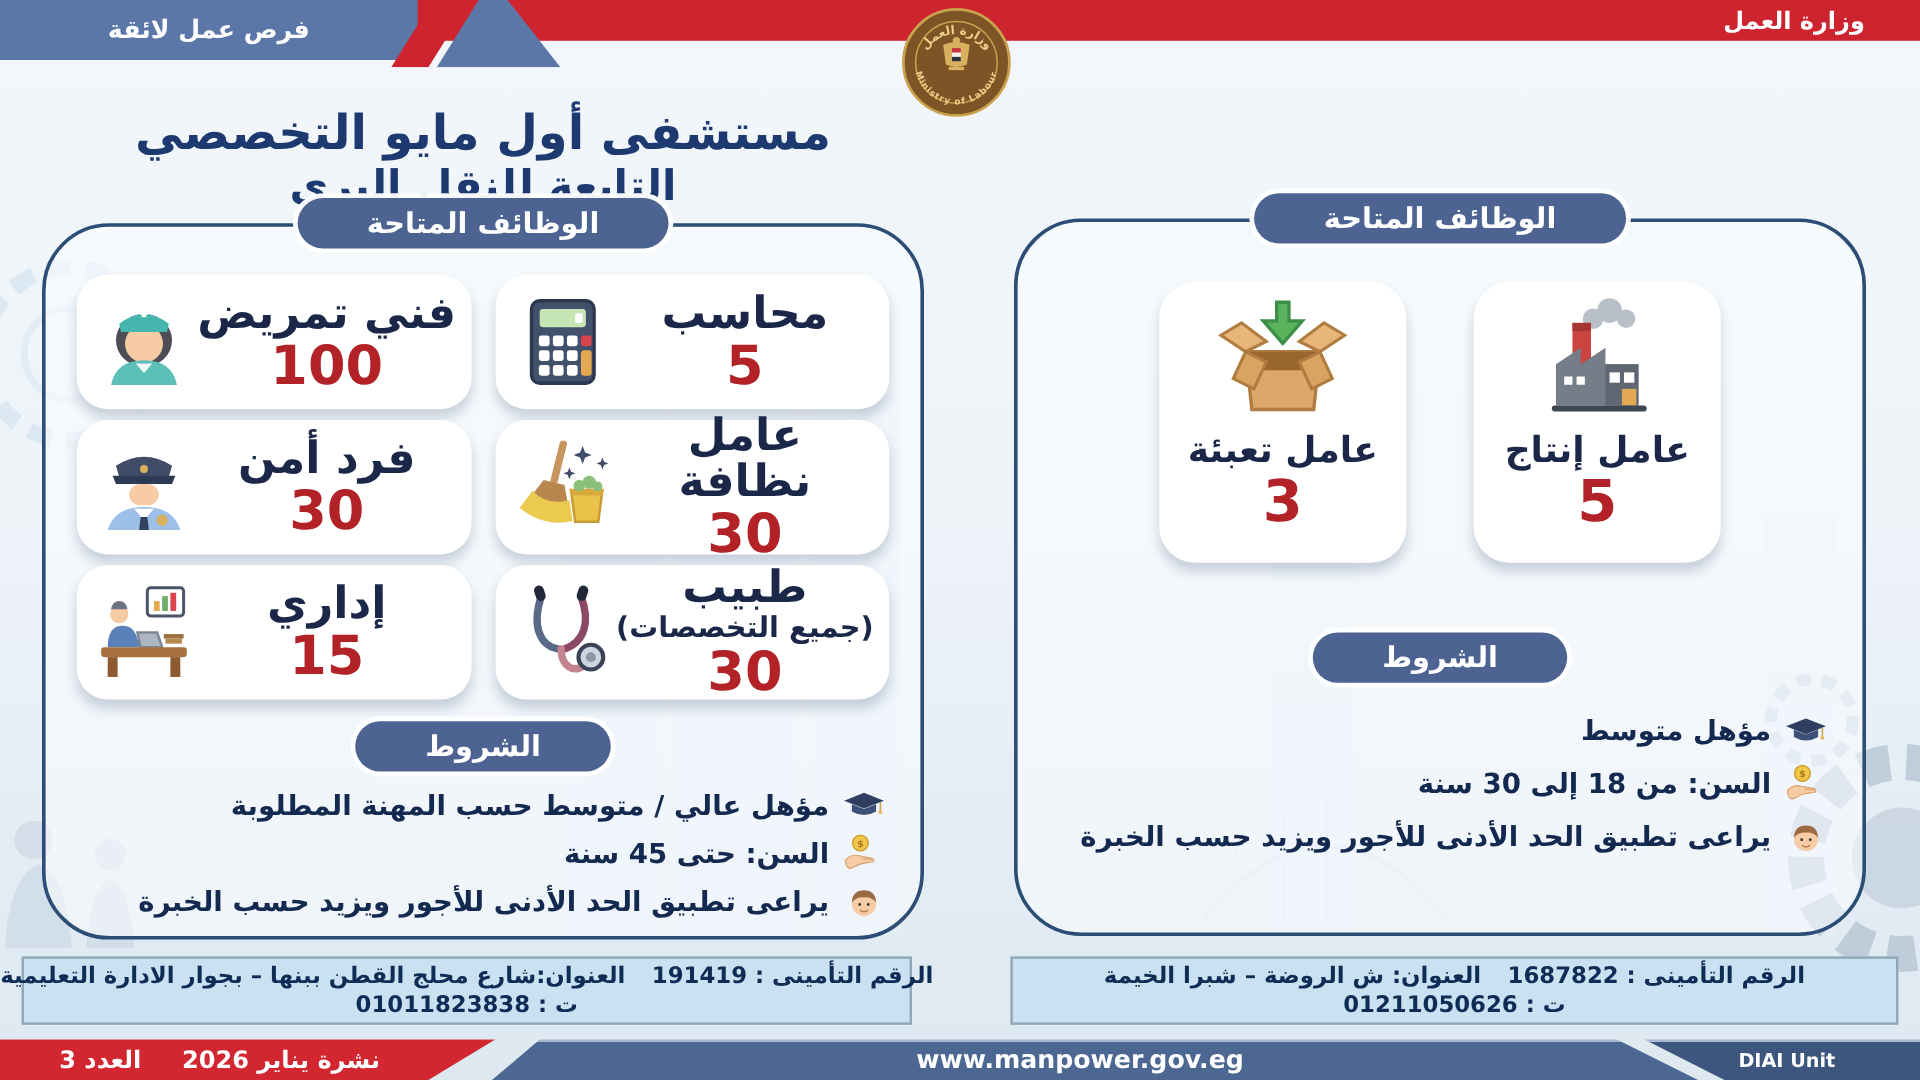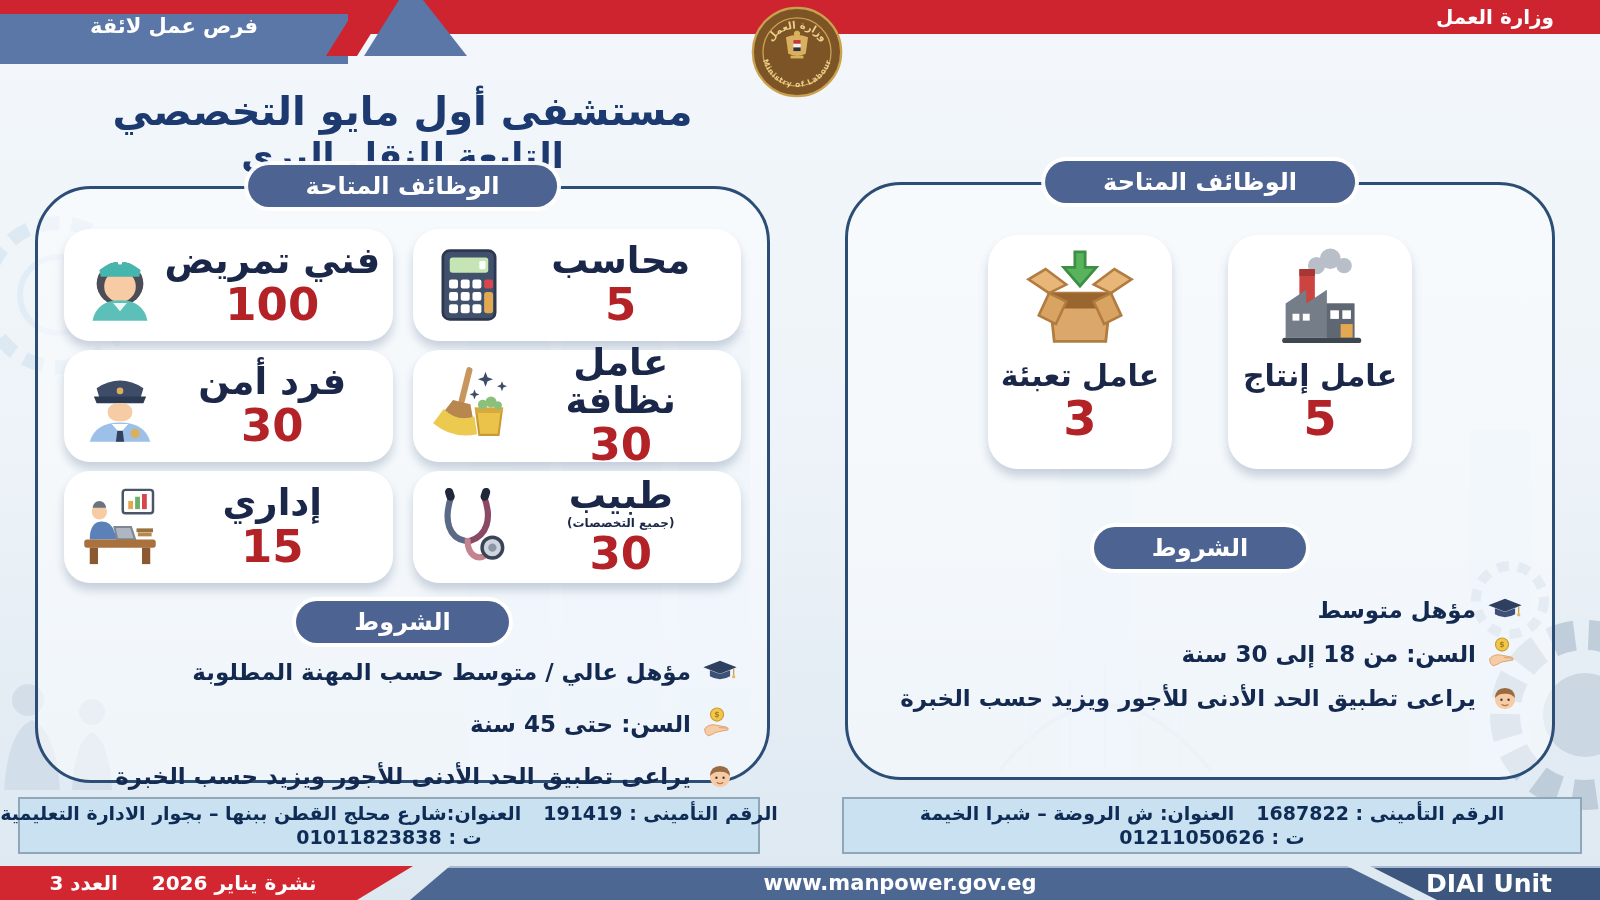--- a/index.html
+++ b/index.html
@@ -9,22 +9,22 @@
     font-family:"DejaVu Sans",sans-serif;direction:rtl;
   }
   .stage *{box-sizing:border-box;}
   svg{display:block;}
 
   
   .wm{position:absolute;inset:0;z-index:0;pointer-events:none;}
 
   
   .top-red{position:absolute;left:0;top:0;width:1600px;height:34px;background:#ce2430;z-index:1;}
-  .top-blue{position:absolute;left:0;top:14px;width:348px;height:50px;background:#5b77a8;z-index:2;
-    display:flex;align-items:flex-start;justify-content:center;color:#fff;font-weight:700;font-size:21px;}
+  .top-blue{position:absolute;left:0;top:0;width:348px;height:50px;background:#5b77a8;z-index:2;
+    display:flex;align-items:center;justify-content:center;color:#fff;font-weight:700;font-size:21px;}
   .top-tri{position:absolute;left:324px;top:0;z-index:2;}
   .badge-right{position:absolute;right:0;top:0;width:210px;height:34px;z-index:2;
     display:flex;align-items:center;justify-content:center;color:#fff;font-weight:700;font-size:20px;}
   .logo{position:absolute;left:751px;top:6px;width:92px;height:92px;z-index:3;}
 
   
   .title-left{position:absolute;left:35px;top:44px;width:735px;text-align:center;
     color:#1d3a70;font-weight:700;line-height:1.2;z-index:2;}
   .title-left .t1{font-size:40px;margin-top:43px;}
   .title-left .t2{font-size:35px;}
@@ -42,35 +42,35 @@
   .pill-top{position:absolute;top:-24px;left:50%;transform:translateX(-50%);}
   .pill-row{display:flex;justify-content:center;margin-top:18px;}
   .panel-right .pill-row{margin-top:58px;}
 
   
   .jobs-grid{display:grid;grid-template-columns:1fr 1fr;gap:9px 20px;padding:40px 26px 0;}
   .job-card{background:#fff;border-radius:26px;display:flex;align-items:center;
     height:112px;padding:0 12px;box-shadow:0 7px 10px rgba(110,128,155,.33);}
   .job-text{flex:1;text-align:center;line-height:1.02;}
   .job-title{color:#1a2749;font-weight:700;font-size:37px;}
-  .job-sub{color:#1a2749;font-weight:700;font-size:12px;margin-top:2px;}
+  .job-sub{color:#1a2749;font-weight:700;font-size:24px;margin-top:2px;}
   .job-count{color:#b22226;font-weight:700;font-size:45px;margin-top:2px;}
   .job-icon{width:88px;height:88px;flex:0 0 88px;}
   .job-icon svg{width:100%;height:100%;}
 
   
   .cards-flex{display:flex;justify-content:center;gap:56px;margin-top:50px;}
-  .job-card--col{flex-direction:column;justify-content:center;width:184px;height:234px;
+  .job-card--col{flex-direction:column;justify-content:center;width:206px;height:234px;
     gap:2px;border-radius:30px;padding:10px;}
   .job-card--col .job-icon{width:110px;height:110px;flex:0 0 auto;}
   .job-card--col .job-title{font-size:30px;margin-top:4px;}
   .job-card--col .job-count{font-size:48px;}
 
   
-  .conds{display:flex;flex-direction:column;gap:14px;padding:10px 28px 0;}
+  .conds{display:flex;flex-direction:column;gap:2px;padding:10px 28px 0;}
   .panel-right .conds{padding-top:22px;gap:6px;padding-left:23px;}
   .cond{display:flex;align-items:center;gap:10px;min-height:35px;}
   .cond-icon{width:38px;height:38px;flex:0 0 38px;}
   .cond-icon svg{width:100%;height:100%;}
   .cond-text{color:#13294f;font-weight:700;font-size:23px;white-space:nowrap;}
 
   
   .info{position:absolute;top:797px;height:57px;background:#c9e1f0;border:2px solid #8fa7b6;
     display:flex;flex-direction:column;align-items:center;justify-content:center;
     color:#0e2c55;font-weight:700;font-size:19px;line-height:1.25;z-index:2;}
@@ -83,21 +83,21 @@
   .bb-seg{position:absolute;inset:0;}
   .bb-red{background:#d22630;clip-path:polygon(0 0,413px 0,357px 100%,0 100%);}
   .bb-mid{background:linear-gradient(180deg,#a7bad2 0,#a7bad2 2px,#4c6892 2px);
     clip-path:polygon(450px 0,1347px 0,1415px 100%,410px 100%);}
   .bb-right{background:linear-gradient(180deg,#a7bad2 0,#a7bad2 2px,#3d567e 2px);
     clip-path:polygon(1370px 0,1600px 0,1600px 100%,1437px 100%);}
   .bb-text{position:absolute;top:0;height:100%;display:flex;align-items:center;
     color:#fff;font-weight:700;}
   .bb-left-text{left:28px;width:310px;justify-content:center;gap:34px;font-size:20px;}
   .bb-center-text{left:450px;width:900px;justify-content:center;font-size:21px;direction:ltr;}
-  .bb-right-text{right:26px;width:170px;justify-content:center;font-size:25px;direction:ltr;}
+  .bb-right-text{right:26px;width:170px;justify-content:center;font-size:16px;direction:ltr;}
 </style>
 </head>
 <body>
 
 <div class="stage">
 
   <svg class="wm" viewBox="0 0 1600 900">
     <g opacity="0.55">
       <circle cx="58" cy="295" r="72" fill="none" stroke="#cfe0ee" stroke-width="14" stroke-dasharray="20 12"></circle>
       <circle cx="58" cy="295" r="38" fill="none" stroke="#d8e6f2" stroke-width="6"></circle>

